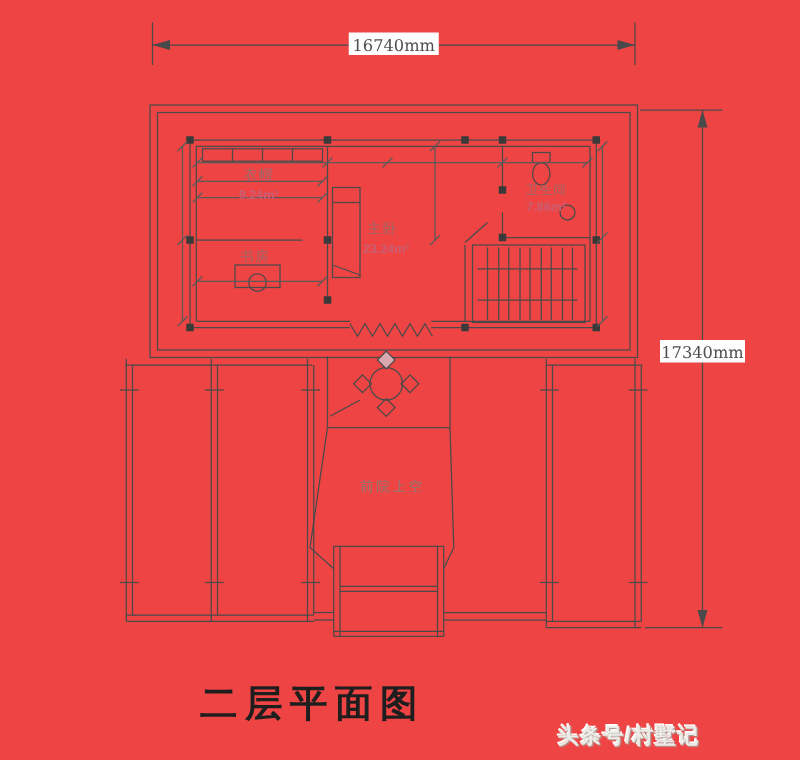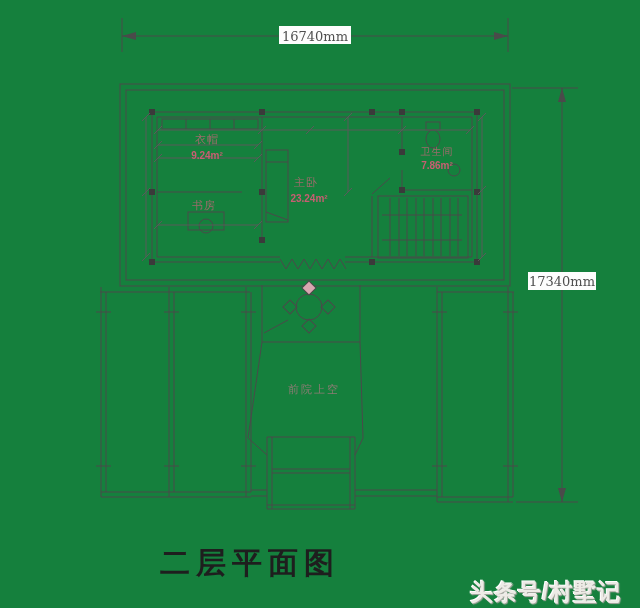--- a/index.html
+++ b/index.html
@@ -1,25 +1,25 @@
 <!DOCTYPE html>
 <html><head>
 <meta charset="utf-8">
 <style>
   html,body{margin:0;padding:0;background:#ffffff;}
-  #stage{position:relative;width:640px;height:608px;background:#15803d;overflow:hidden;
+  #stage{position:relative;width:640px;height:608px;background:#ef4444;overflow:hidden;
          font-family:"Liberation Sans","DejaVu Sans",sans-serif;}
   svg{position:absolute;left:0;top:0;}
   .dim-text{font-size:13px;fill:#4f4f4f;font-family:"DejaVu Serif","Liberation Serif",serif;}
   .room-label{font-size:11px;fill:#9d6b6b;letter-spacing:1px;}
   .room-area{font-size:10px;font-weight:bold;fill:#c75e72;}
   .yard-label{font-size:11px;fill:#8d7b74;letter-spacing:2px;}
   #plan-title{position:absolute;left:160px;top:543px;width:320px;
               font-size:30px;font-weight:700;color:#1e1e1e;letter-spacing:6px;}
-  #watermark{position:absolute;left:470px;top:577px;font-size:23px;font-weight:700;
+  #watermark{position:absolute;left:446px;top:577px;font-size:17px;font-weight:700;
              color:#edebe6;letter-spacing:1px;white-space:nowrap;
              text-shadow:1px 1px 1px #aaa7a2,-1px -1px 0 #ffffff;}
 </style>
 </head>
 <body>
 
 <div id="stage">
 
 <svg width="640" height="608" viewBox="0 0 640 608">
   <g fill="none" stroke="#4a4a4a" stroke-width="1">

